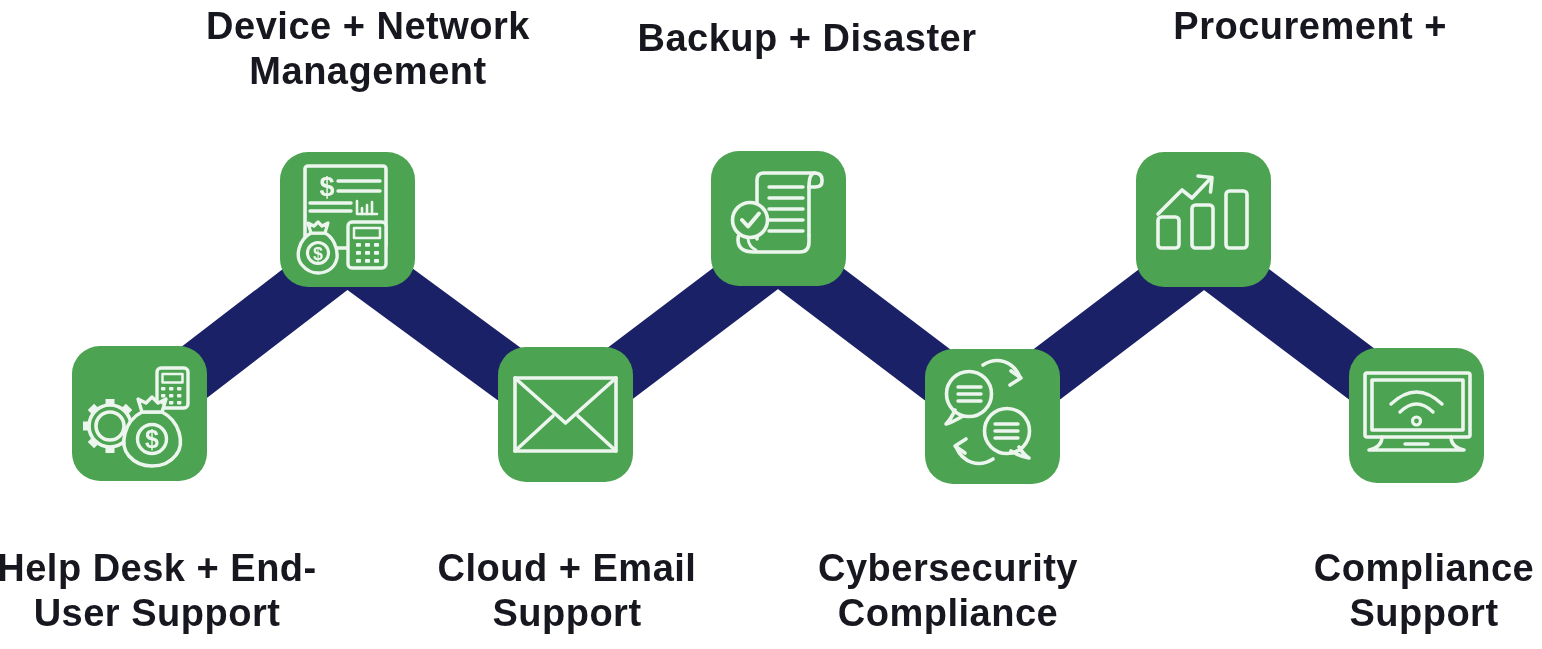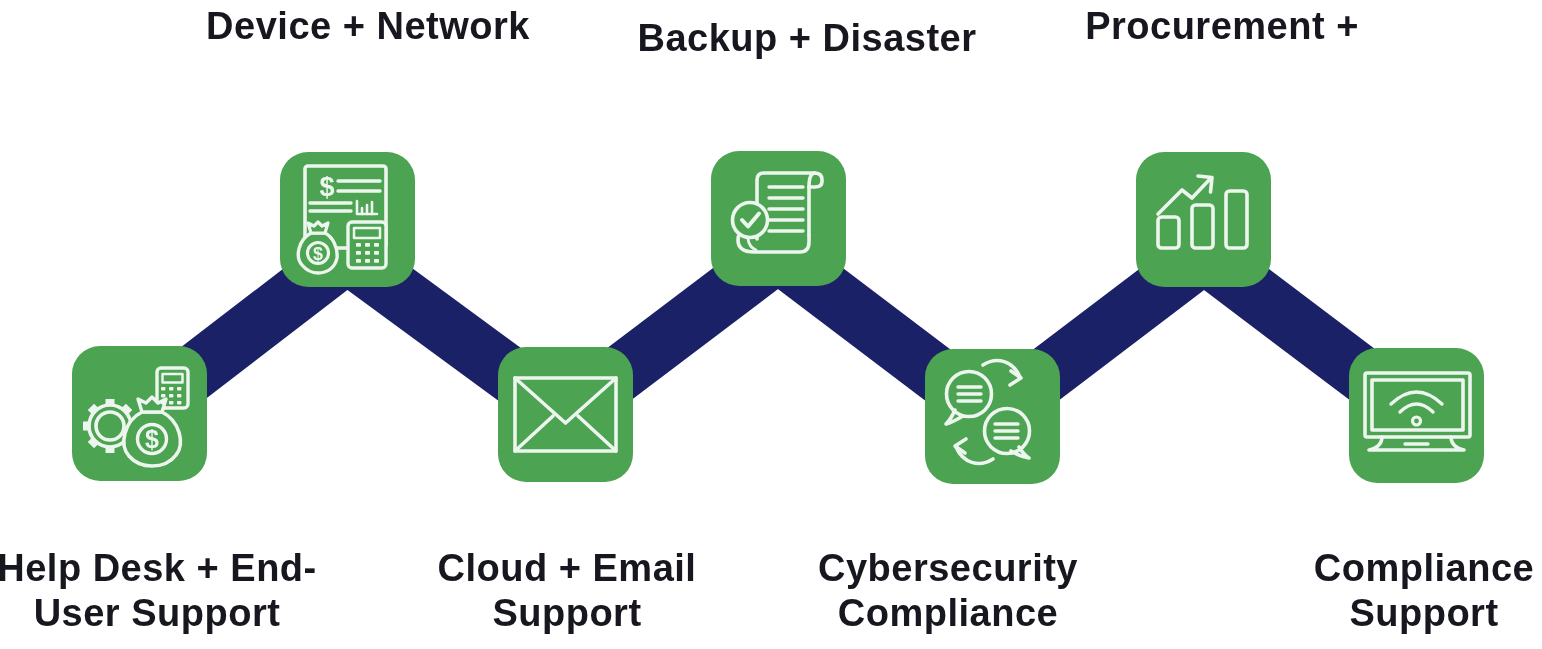--- a/index.html
+++ b/index.html
@@ -22,21 +22,21 @@
   
   .n1{left:72px;top:346px;}  .n2{left:280px;top:152px;} .n3{left:498px;top:347px;}
   .n4{left:711px;top:151px;} .n5{left:925px;top:349px;} .n6{left:1136px;top:152px;}
   .n7{left:1349px;top:348px;}
   
   .l1{left:-43px;top:546px;width:400px;}
   .l2{left:143px;top:4px;width:450px;}
   .l3{left:367px;top:546px;width:400px;}
   .l4{left:582px;top:16px;width:450px;}
   .l5{left:748px;top:546px;width:400px;}
-  .l6{left:997px;top:4px;width:450px;}
+  .l6{left:997px;top:4px;width:450px;text-align:right;}
   .l7{left:1224px;top:546px;width:400px;}
 </style>
 </head>
 <body>
 
 <div class="canvas">
 
   <svg class="connector" width="1542" height="649" viewBox="0 0 1542 649">
     <polyline points="140,414 347,255 565,415 778,254 992,416 1204,255 1416,415" fill="none" stroke="#1B2167" stroke-width="56" stroke-linecap="round" stroke-linejoin="miter"></polyline>
   </svg>
@@ -192,20 +192,21 @@
       </g>
     </svg>
   </div>
 
   <div class="label l1">
     <div>Help Desk + End-</div>
     <div>User Support</div>
   </div>
   <div class="label l2">
     <div>Device + Network</div>
+    <div>Management</div>
   </div>
   <div class="label l3">
     <div>Cloud + Email</div>
     <div>Support</div>
   </div>
   <div class="label l4">
     <div>Backup + Disaster</div>
   </div>
   <div class="label l5">
     <div>Cybersecurity</div>

